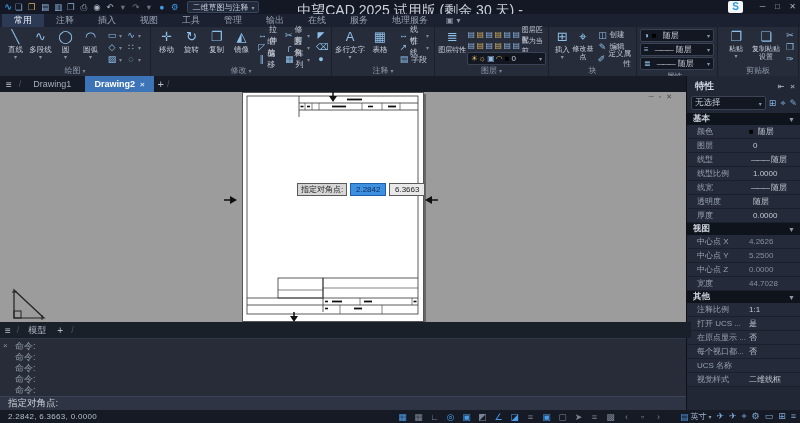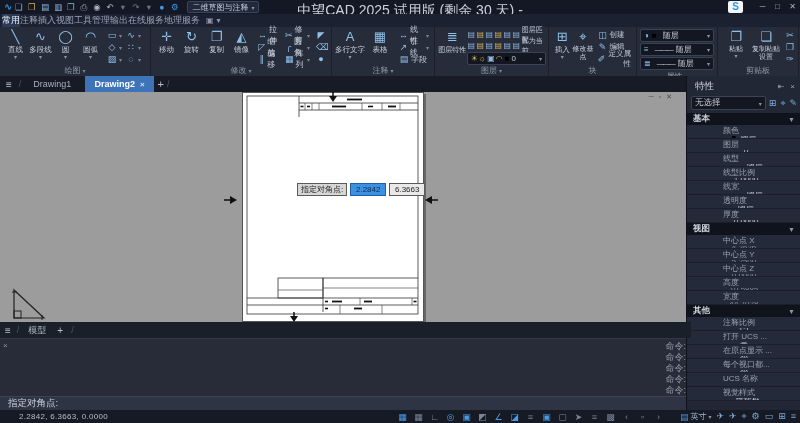--- a/index.html
+++ b/index.html
@@ -15,21 +15,21 @@
   .ws-chip{margin-left:6px;height:10px;background:#202839;border:1px solid #3a4659;border-radius:2px;
            font-size:8px;padding:0 4px;display:flex;align-items:center;gap:3px;color:#c2cad8;}
   .ws-caret{font-size:6px;color:#8d96a8}
   .tb-title{position:absolute;left:260px;width:300px;text-align:center;font-size:14px;color:#ccd2dd;top:2px;}
   .tb-right{margin-left:auto;display:flex;align-items:center;}
   .logo-box{width:15px;height:12px;background:#f4f7fa;border-radius:2px;color:#2f9be0;font-weight:bold;
             font-size:10px;text-align:center;line-height:12px;margin-right:12px;}
   .winctl{width:15px;text-align:center;color:#aab2c0;font-size:8px;line-height:14px;}
   
   #tabsrow{left:0;top:14px;width:800px;height:13px;background:#1b2130;display:flex;align-items:stretch;padding-left:2px;font-size:9px;}
-  .rtab{padding:0 0;display:flex;align-items:center;color:#9aa3b4;}
+  .rtab{padding:0 12px;display:flex;align-items:center;color:#9aa3b4;}
   .rtab.active{background:#2d3a55;color:#eef3fa;}
   .rtab-extra{display:flex;align-items:center;gap:3px;color:#8d96a8;font-size:8px;padding-left:6px;}
   
   #ribbon{left:0;top:27px;width:800px;height:49px;background:#262c3a;display:flex;}
   .rib-panel{height:49px;border-right:1px solid #1a1f2a;display:flex;flex-direction:column;flex:0 0 auto;}
   .rib-body{flex:1;display:flex;align-items:flex-start;padding:2px 3px 0 3px;}
   .rib-label{height:11px;font-size:8px;color:#8d96a8;display:flex;align-items:center;justify-content:center;gap:2px;}
   .rib-label .crt2{font-size:6px;}
   .bigbtn{width:25px;display:flex;flex-direction:column;align-items:center;}
   .bigbtn .ic{font-size:13px;line-height:16px;height:16px;color:#8fc0ea;}
@@ -61,51 +61,51 @@
   #canvas{left:0;top:92px;width:686px;height:230px;background:#9c9c9c;overflow:hidden;}
   #paper{position:absolute;left:242px;top:0;width:182px;height:230px;background:#fff;box-shadow:2px 2px 0 rgba(40,40,40,.45);}
   #canvas-overlay{position:absolute;left:0;top:0;width:686px;height:230px;pointer-events:none;}
   .vp-ctls{position:absolute;right:14px;top:1px;display:flex;gap:5px;color:#4b4b4b;font-size:7px;}
   .tip{position:absolute;left:297px;top:91px;display:flex;gap:3px;font-size:8px;}
   .tip-label{background:#d6d6d6;border:1px solid #5a5a5a;color:#222;padding:0 3px;height:11px;line-height:11px;white-space:nowrap;}
   .tip-val{background:#e9e9e9;border:1px solid #5a5a5a;color:#222;padding:0 2px;height:11px;line-height:11px;min-width:30px;text-align:center;}
   .tip-val.sel{background:#3d8fe0;border-color:#1f5fa8;color:#0b2d5c;}
   
   #rightcol{left:686px;top:76px;width:114px;height:334px;background:#212734;border-left:1px solid #0e1118;}
-  .pp-header{height:14px;display:flex;align-items:center;padding:3px 6px 0 8px;font-size:9.5px;color:#d3d8e2;}
+  .pp-header{height:14px;display:flex;align-items:center;padding:3px 6px 0 8px;font-size:9.5px;color:#d3d8e2;font-weight:bold;}
   .pp-hicons{margin-left:auto;display:flex;gap:6px;color:#9aa3b2;font-size:8px;}
   .pp-selrow{display:flex;align-items:center;padding:3px 4px;gap:3px;justify-content:center;}
   .pp-select{flex:1;height:12px;background:#131722;border:1px solid #3b4355;border-radius:2px;font-size:8.5px;
              display:flex;align-items:center;padding:0 3px;color:#c6ccd8;}
   .pp-select .rc{margin-left:auto;font-size:6px;color:#8d96a8;}
   .pp-selicons{display:flex;gap:4px;font-size:9px;color:#7fa8d8;}
   .pp-sec{height:12px;background:#0f131c;display:flex;align-items:center;padding:0 6px;font-size:8.5px;font-weight:bold;color:#ccd2dc;}
   .pp-sec .caret{margin-left:auto;font-size:7px;color:#8d96a8;font-weight:normal;}
-  .pp-row{height:13px;display:flex;align-items:center;font-size:8px;border-bottom:1px solid #1a1f2b;background:#242a39;flex-direction:column;}
+  .pp-row{height:13px;display:flex;align-items:center;font-size:8px;border-bottom:1px solid #1a1f2b;background:#242a39;}
   .pp-key{width:52px;padding-left:10px;color:#98a0ae;white-space:nowrap;overflow:hidden;flex:0 0 auto;}
   .pp-val{flex:1;color:#c2c8d2;display:flex;align-items:center;gap:2px;white-space:nowrap;overflow:hidden;}
   .pp-val.dim, .pp-val .dim{color:#868e9c;}
   .swg{color:#000;font-size:8px;line-height:8px;}
   .lng{font-size:7px;letter-spacing:-1px;color:#c8cdd6;}
   
   #layouttabs{left:0;top:322px;width:686px;height:16px;background:#192029;display:flex;align-items:center;font-size:9px;padding-left:5px;}
   .lt-menu{color:#b8c0cc;font-size:10px;margin-right:3px;}
   .lt-model{color:#b0b8c5;padding:0 6px;}
   .lt-active{background:#3d74b8;color:#fff;font-weight:bold;height:16px;display:flex;align-items:center;padding:0 9px;}
   .lt-add{color:#b8c0cc;font-size:10px;margin:0 5px;}
   
   #cmdwin{left:0;top:338px;width:686px;height:58px;background:#272c38;border-top:1px solid #323848;}
   .cmd-close{position:absolute;left:3px;top:2px;color:#8d94a3;font-size:8px;}
   .cmd-hist{padding:2px 0 0 15px;}
-  .cmd-line{font-size:9px;line-height:11px;color:#9298a6;text-align:right;}
+  .cmd-line{font-size:9px;line-height:11px;color:#9298a6;}
   #promptbar{left:0;top:396px;width:686px;height:14px;background:#2e3443;border-top:1px solid #3c4356;
              display:flex;align-items:center;padding-left:8px;font-size:9.5px;color:#ccd2dc;box-sizing:border-box;}
   
   #statusbar{left:0;top:410px;width:800px;height:13px;background:#151a24;display:flex;align-items:center;}
-  .sb-coords{margin-left:19px;color:#b7bec9;font-size:8px;letter-spacing:.3px;}
+  .sb-coords{margin-left:8px;color:#b7bec9;font-size:8px;letter-spacing:.3px;}
   .sb-toggles{position:absolute;left:396px;display:flex;gap:3px;}
   .sb-tg{width:13px;height:11px;display:flex;align-items:center;justify-content:center;font-size:9px;color:#7b8496;}
   .sb-tg.on{color:#4a9be8;}
   .sb-right{position:absolute;right:4px;display:flex;align-items:center;gap:5px;}
   .sb-unit{display:flex;align-items:center;gap:2px;color:#9fb6d4;font-size:8px;}
   .sb-unit .ic{color:#4a90d9;font-size:9px;}
   .sb-unit .rc{font-size:6px;color:#8d96a8;}
   .sb-ri{display:flex;gap:5px;font-size:9px;color:#7fa8d8;}
 </style>
 </head>
@@ -685,26 +685,20 @@
           <span>5.2500</span>
         </span>
     </div>
       <div class="pp-row">
       <span class="pp-key">中心点 Z</span>
       <span class="pp-val dim">
           <span>0.0000</span>
         </span>
     </div>
       <div class="pp-row">
-      <span class="pp-key">高度</span>
-      <span class="pp-val dim">
-          <span>10.5885</span>
-        </span>
-    </div>
-      <div class="pp-row">
       <span class="pp-key">宽度</span>
       <span class="pp-val dim">
           <span>44.7028</span>
         </span>
     </div>
     </div>
 
   <div class="pp-sec">
     <span>其他</span>
     <span class="caret">▼</span>

